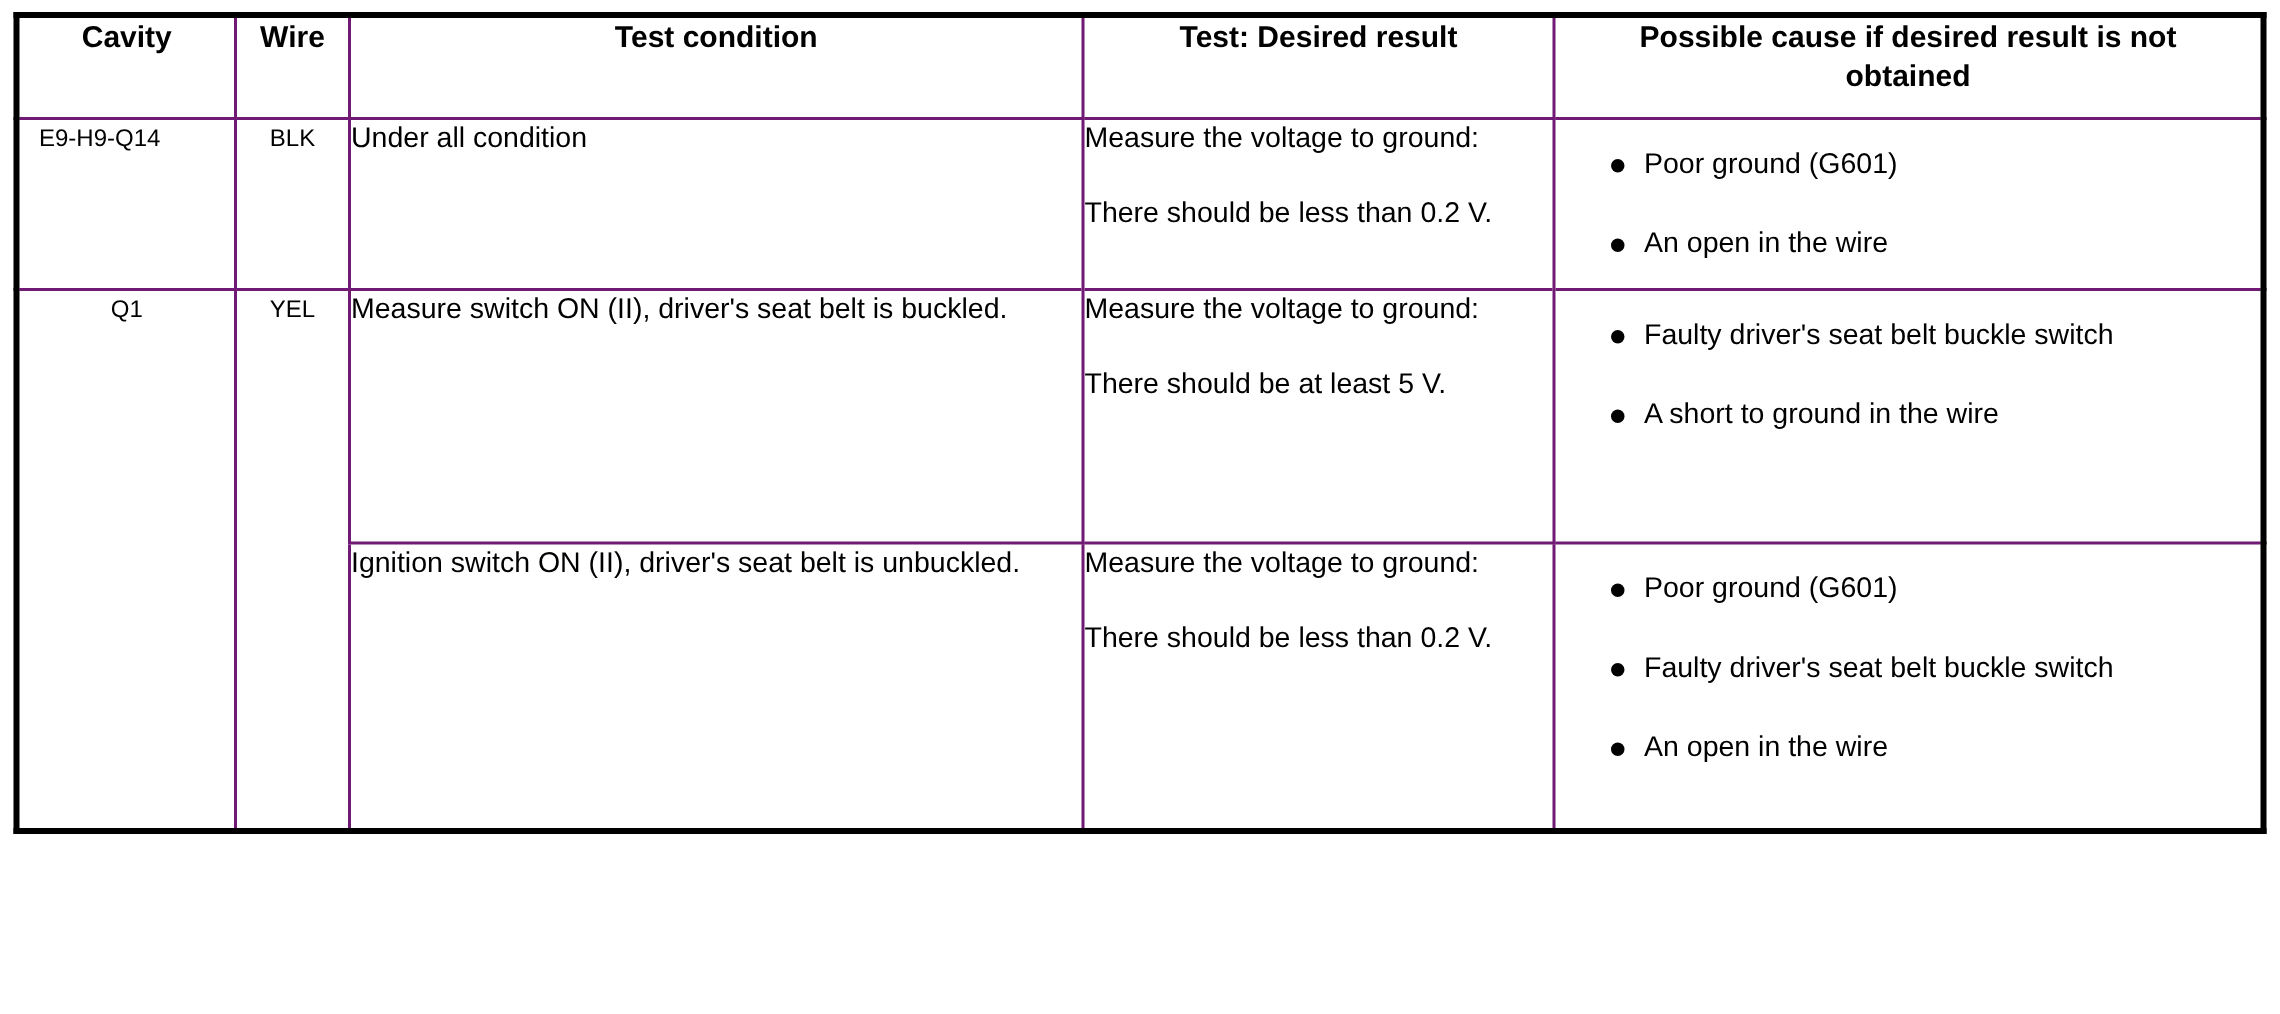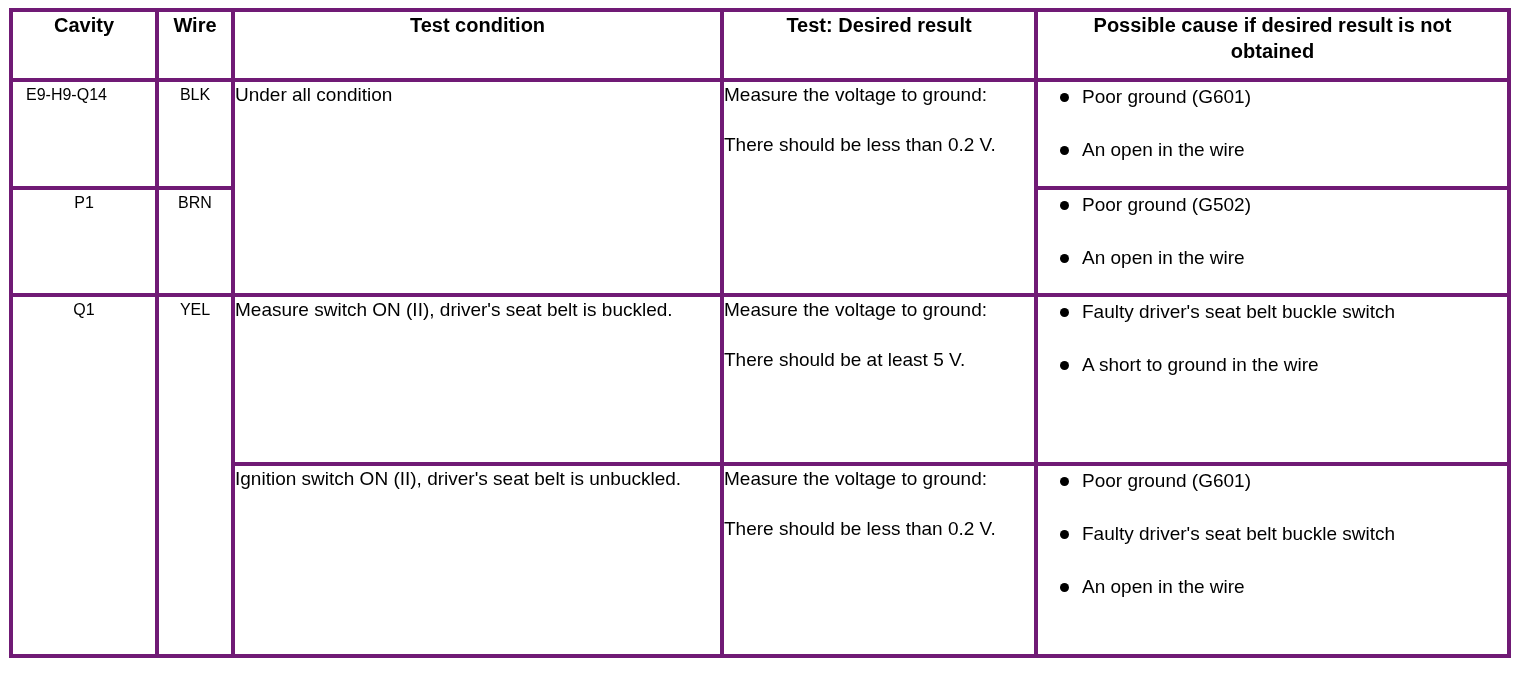--- a/index.html
+++ b/index.html
@@ -28,21 +28,21 @@
     left: 9px;
     top: 8px;
     width: 1498px;
     border-collapse: collapse;
     table-layout: fixed;
     background: #ffffff;
   }
 
   table.diag td,
   table.diag th {
-    border: 4px solid #701a75;
+    border: 2px solid #701a75;
     vertical-align: top;
     padding: 0;
     background: #ffffff;
   }
 
   
   table.diag {
     border: 4px solid #000000;
   }
 
@@ -89,21 +89,21 @@
   }
   td.test p { margin: 0; }
   td.test p.gap { margin-top: 24px; }
 
   td.cause {
     padding: 8px 8px 6px 12px;
   }
 
   ul.causes {
     list-style: none;
-    margin: 2px;
+    margin: 17px;
     padding: 0;
   }
   ul.causes li {
     position: relative;
     padding-left: 42px;
     margin: 0 0 28px 0;
     font-size: 19px;
     line-height: 25px;
   }
   ul.causes li:last-child { margin-bottom: 0; }
@@ -162,35 +162,20 @@
           <p class="gap">There should be less than 0.2 V.</p>
         </td>
         <td class="cell cause">
           <ul class="causes">
             <li><span class="bullet"></span><span>Poor ground (G601)</span></li>
             <li><span class="bullet"></span><span>An open in the wire</span></li>
           </ul>
         </td>
       </tr>
 
-      <tr class="rowh-2">
-        <td class="cell cavity">P1</td>
-        <td class="cell wire">BRN</td>
-        <td class="cell cond nb-top"></td>
-        <td class="cell test nb-top">
-          <p></p>
-          <p></p>
-        </td>
-        <td class="cell cause">
-          <ul class="causes">
-            <li><span class="bullet"></span><span>Poor ground (G502)</span></li>
-            <li><span class="bullet"></span><span>An open in the wire</span></li>
-          </ul>
-        </td>
-      </tr>
 
       <tr class="rowh-3">
         <td class="cell cavity nb-bottom">Q1</td>
         <td class="cell wire nb-bottom">YEL</td>
         <td class="cell cond">Measure switch ON (II), driver's seat belt is buckled.</td>
         <td class="cell test">
           <p>Measure the voltage to ground:</p>
           <p class="gap">There should be at least 5 V.</p>
         </td>
         <td class="cell cause">

